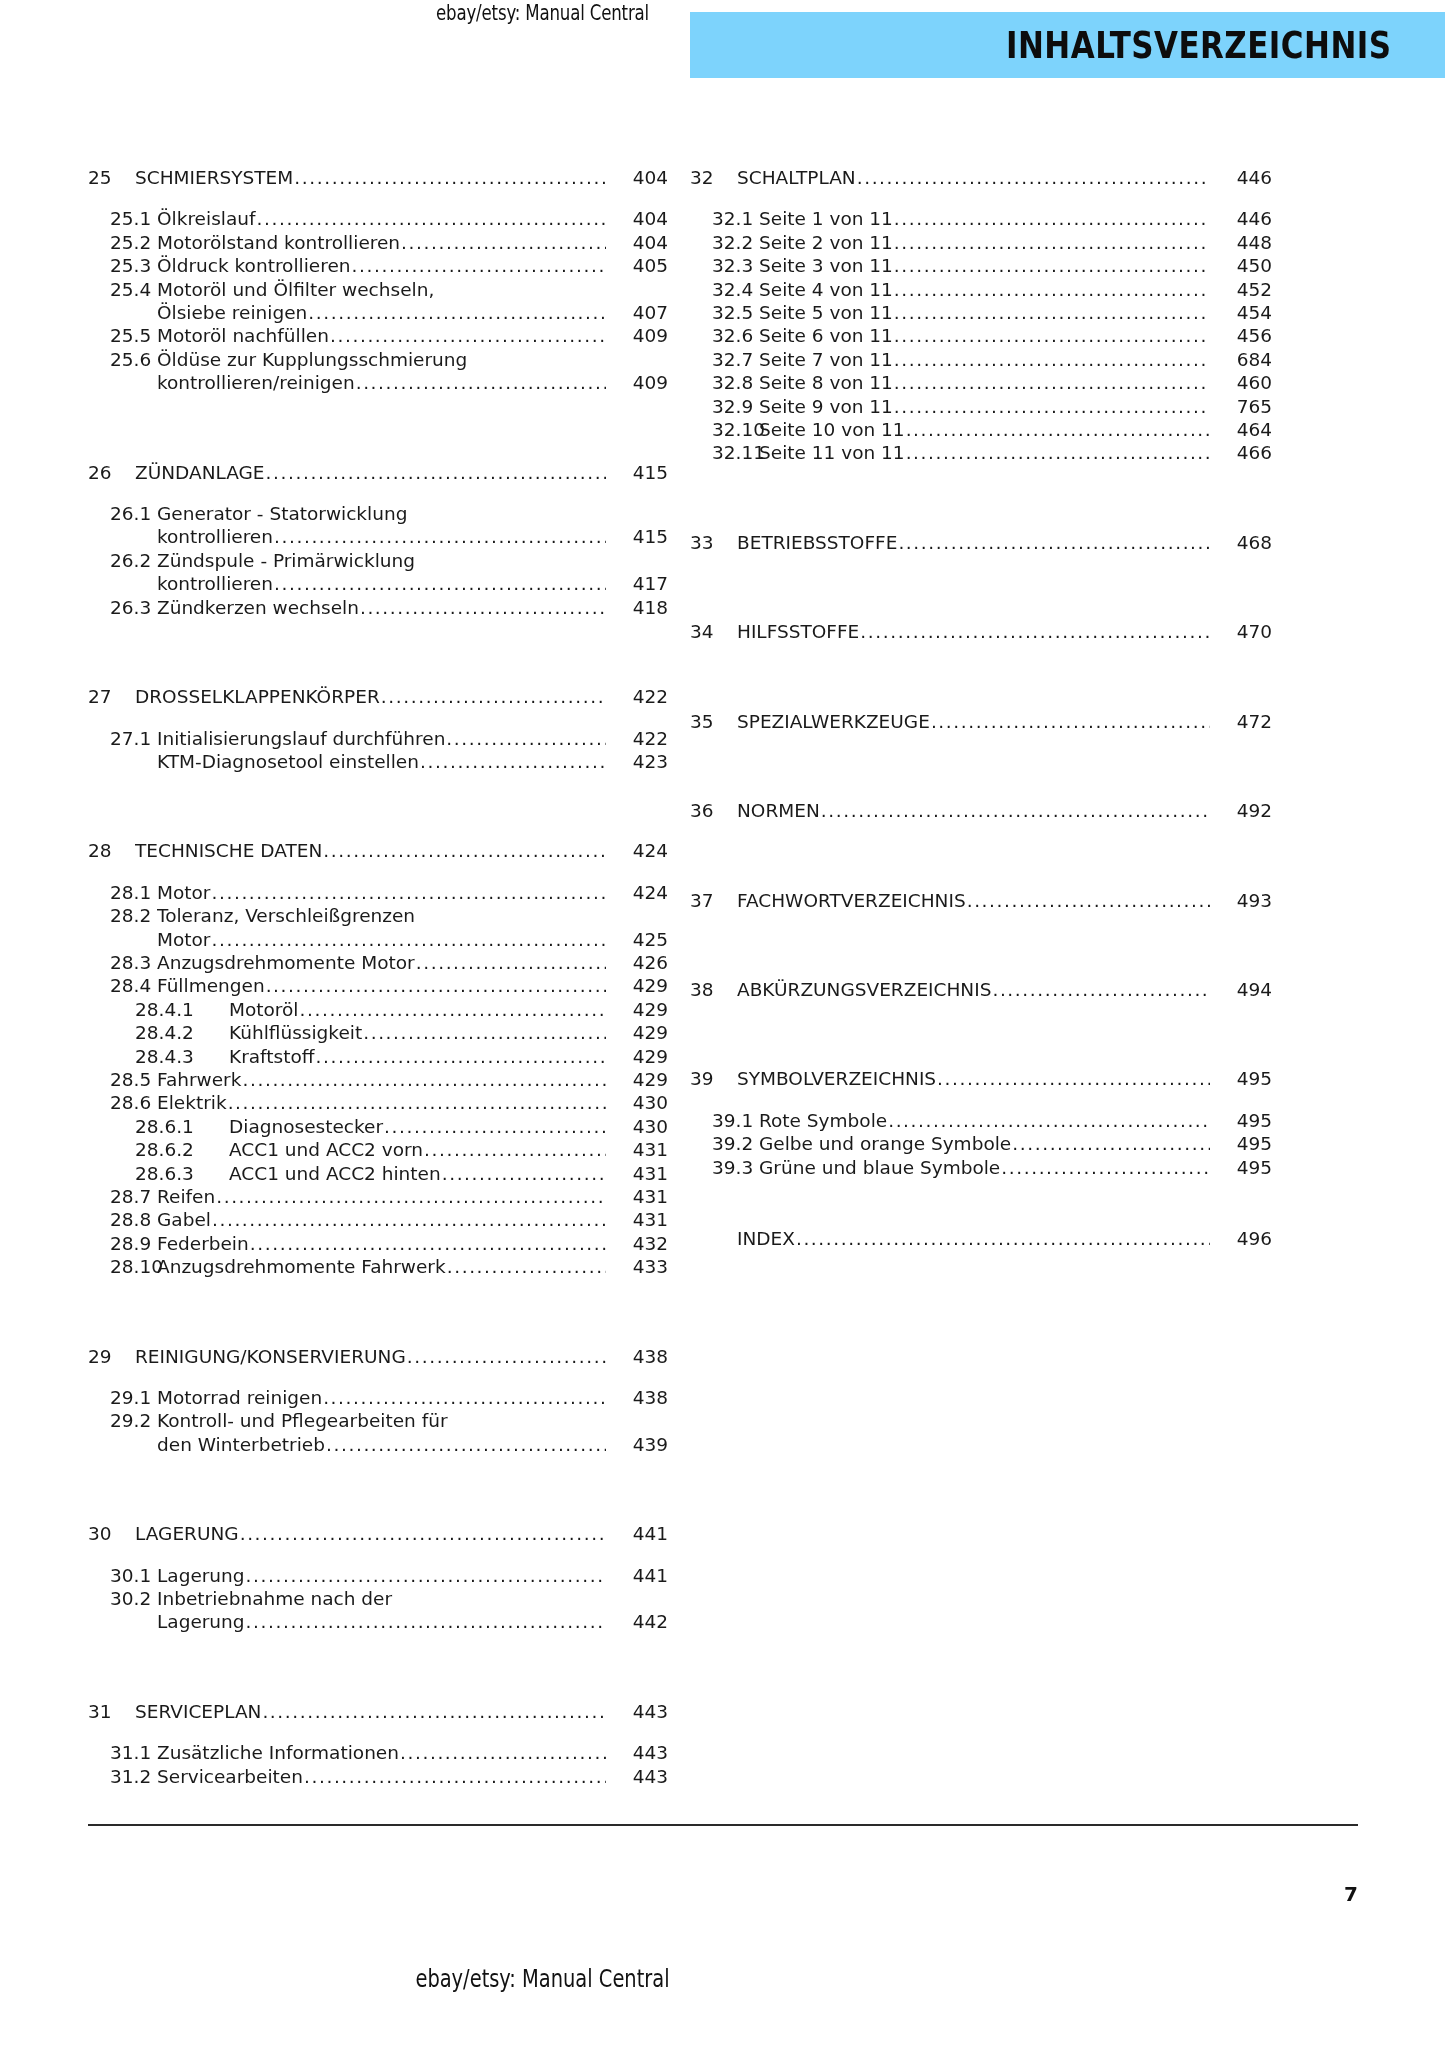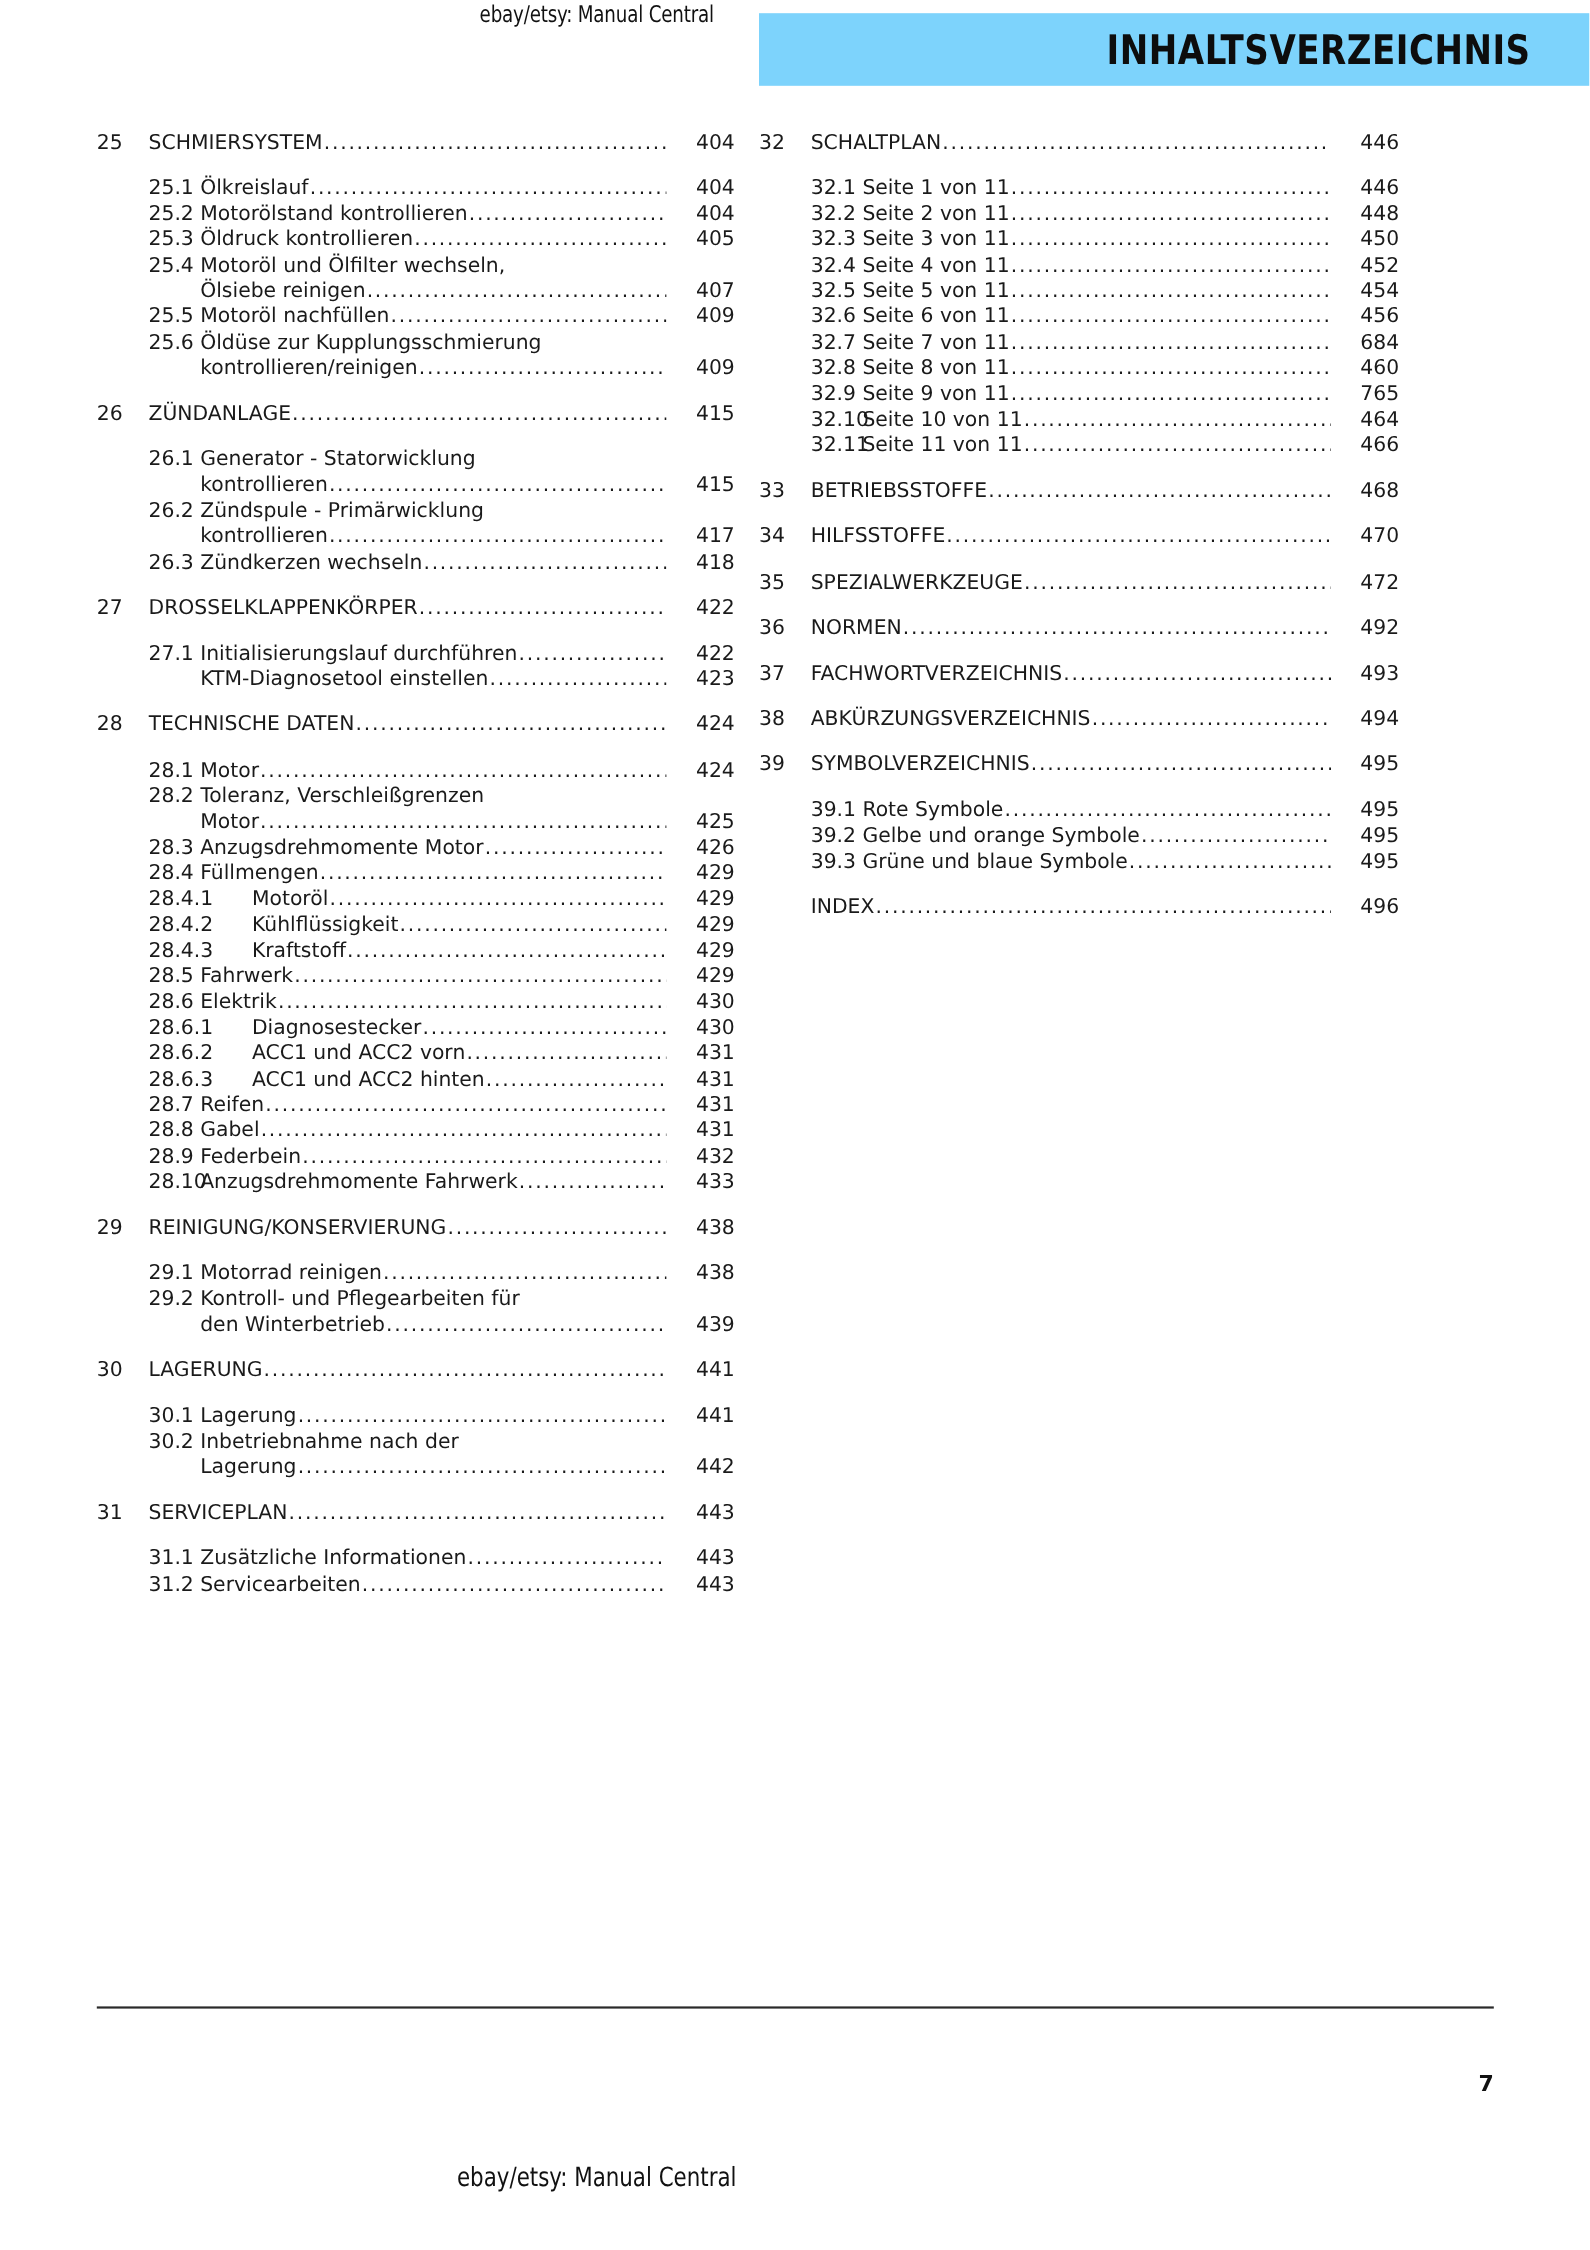--- a/index.html
+++ b/index.html
@@ -87,22 +87,22 @@
     margin-top: 18px;
     margin-bottom: 18px;
   }
   .toc-row.level1.first { margin-top: 0; }
   .toc-row.cont { margin-top: 0; justify-content: center; }
 
   .num {
     flex: 0 0 auto;
     text-align: left;
   }
-  .toc-row.level1 .num  { width: 47px; }
-  .toc-row.level2 .num  { width: 47px; margin-left: 47px; }
+  .toc-row.level1 .num  { width: 47px; margin-top: 48px; }
+  .toc-row.level2 .num  { width: 47px; margin-left: 22px; }
   .toc-row.level3 .num  { width: 94px; margin-left: 47px; }
 
   .title-wrap {
     flex: 1 1 auto;
     display: flex;
     align-items: baseline;
     overflow: hidden;
     min-width: 0;
   }
   .ttl {

